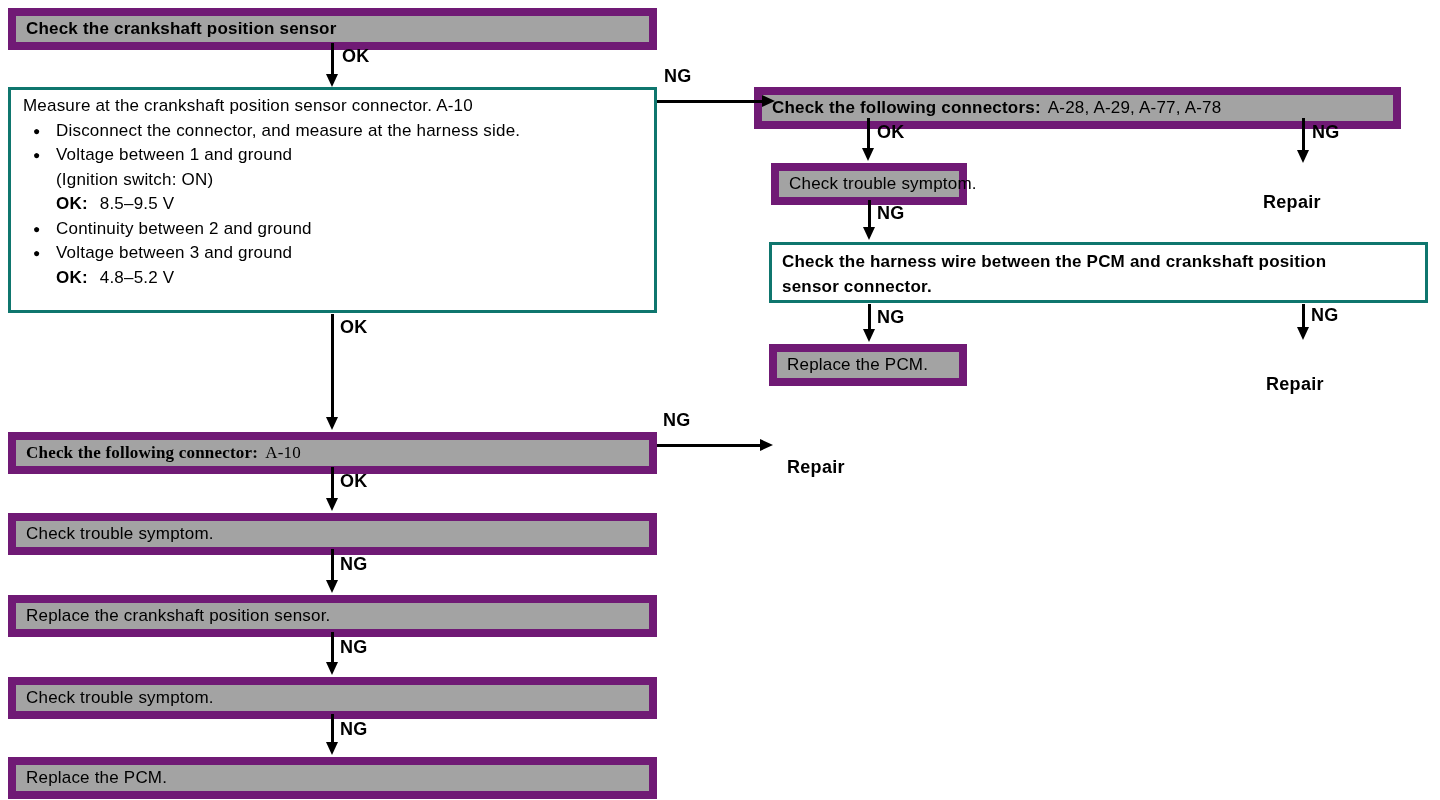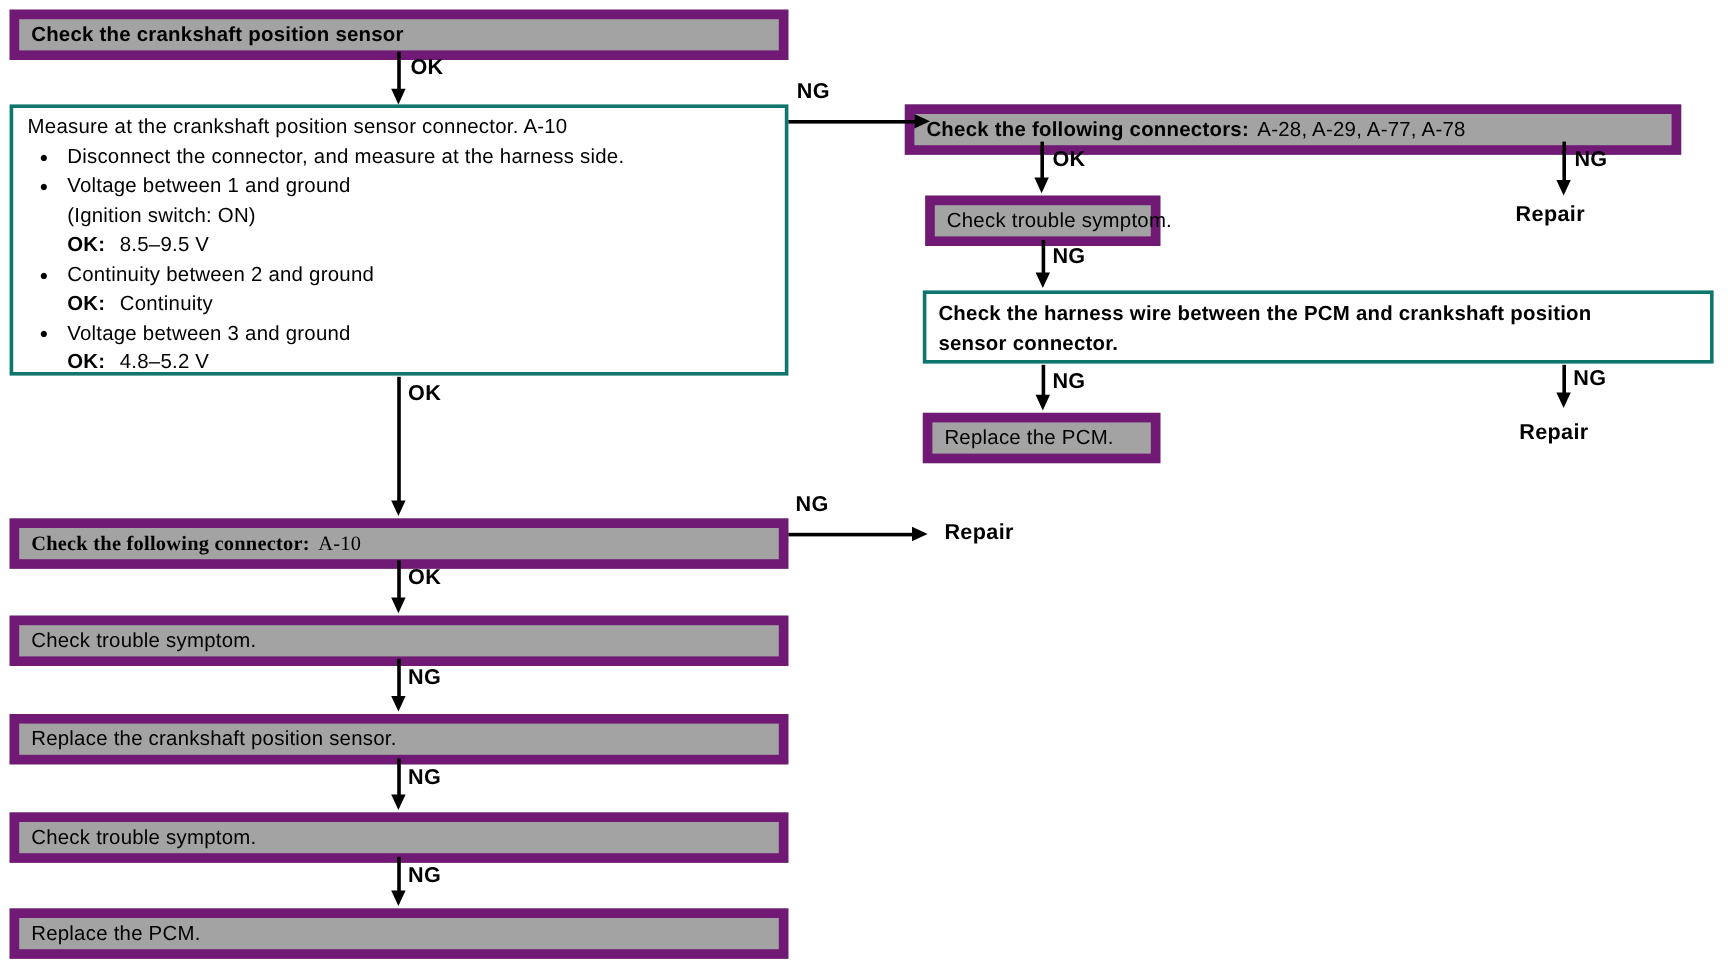--- a/index.html
+++ b/index.html
@@ -74,20 +74,21 @@
     font-weight: 600;
     letter-spacing: 0.3px;
     white-space: nowrap;
   }
   .freetext {
     position: absolute;
     font-size: 18px;
     font-weight: 700;
     letter-spacing: 0.3px;
     white-space: nowrap;
+    margin-top: 24px;
   }
 </style>
 </head>
 <body>
 
 <div id="stage">
 
   <div class="box bold" style="left:8px; top:8px; width:649px; height:33px;">
     <span>Check the crankshaft position sensor</span>
   </div>
@@ -102,23 +103,20 @@
       <span class="dot">●</span>
       <span>Voltage between 1 and ground</span>
     </div>
     <div class="line m-cont">(Ignition switch: ON)</div>
     <div class="line m-cont">
       <span class="okl">OK:</span><span>8.5–9.5 V</span>
     </div>
     <div class="line m-bullet">
       <span class="dot">●</span>
       <span>Continuity between 2 and ground</span>
-    </div>
-    <div class="line m-cont">
-      <span class="okl">OK:</span><span>Continuity</span>
     </div>
     <div class="line m-bullet">
       <span class="dot">●</span>
       <span>Voltage between 3 and ground</span>
     </div>
     <div class="line m-cont">
       <span class="okl">OK:</span><span>4.8–5.2 V</span>
     </div>
   </div>
 

